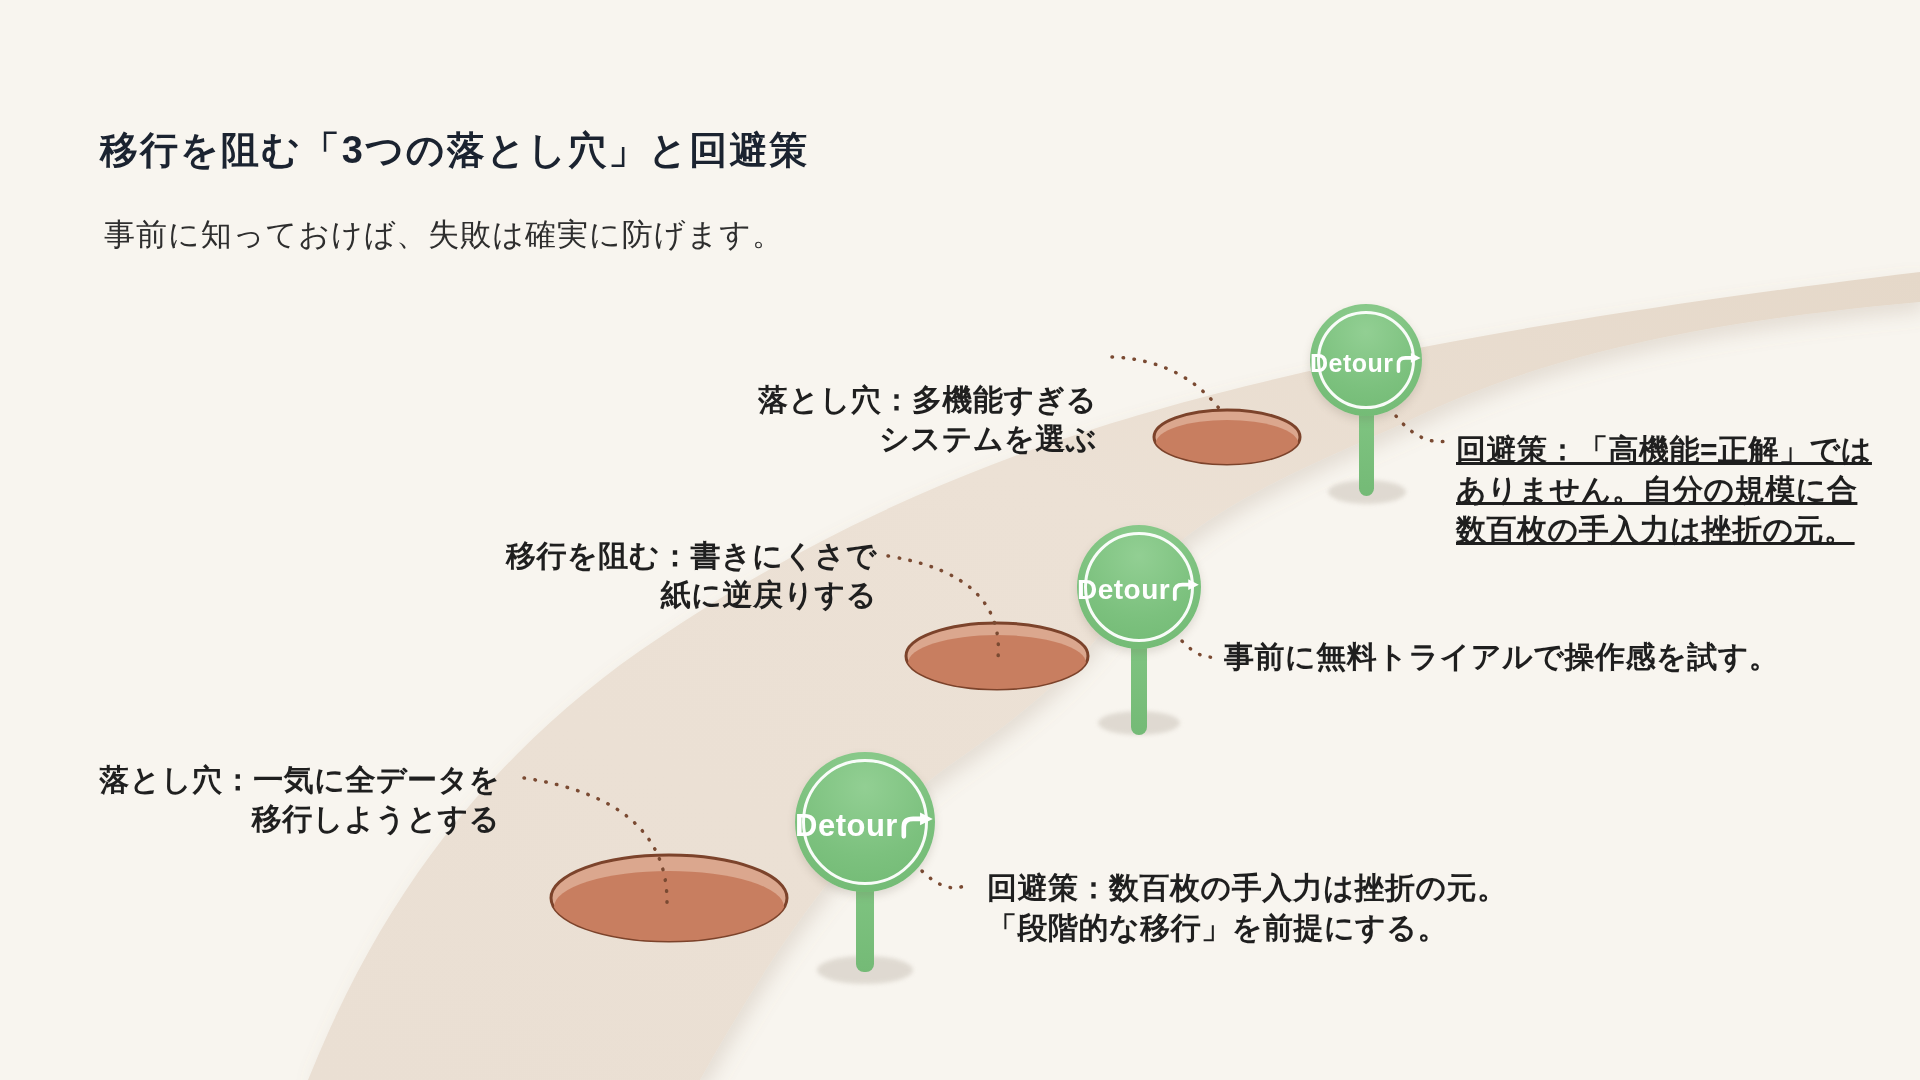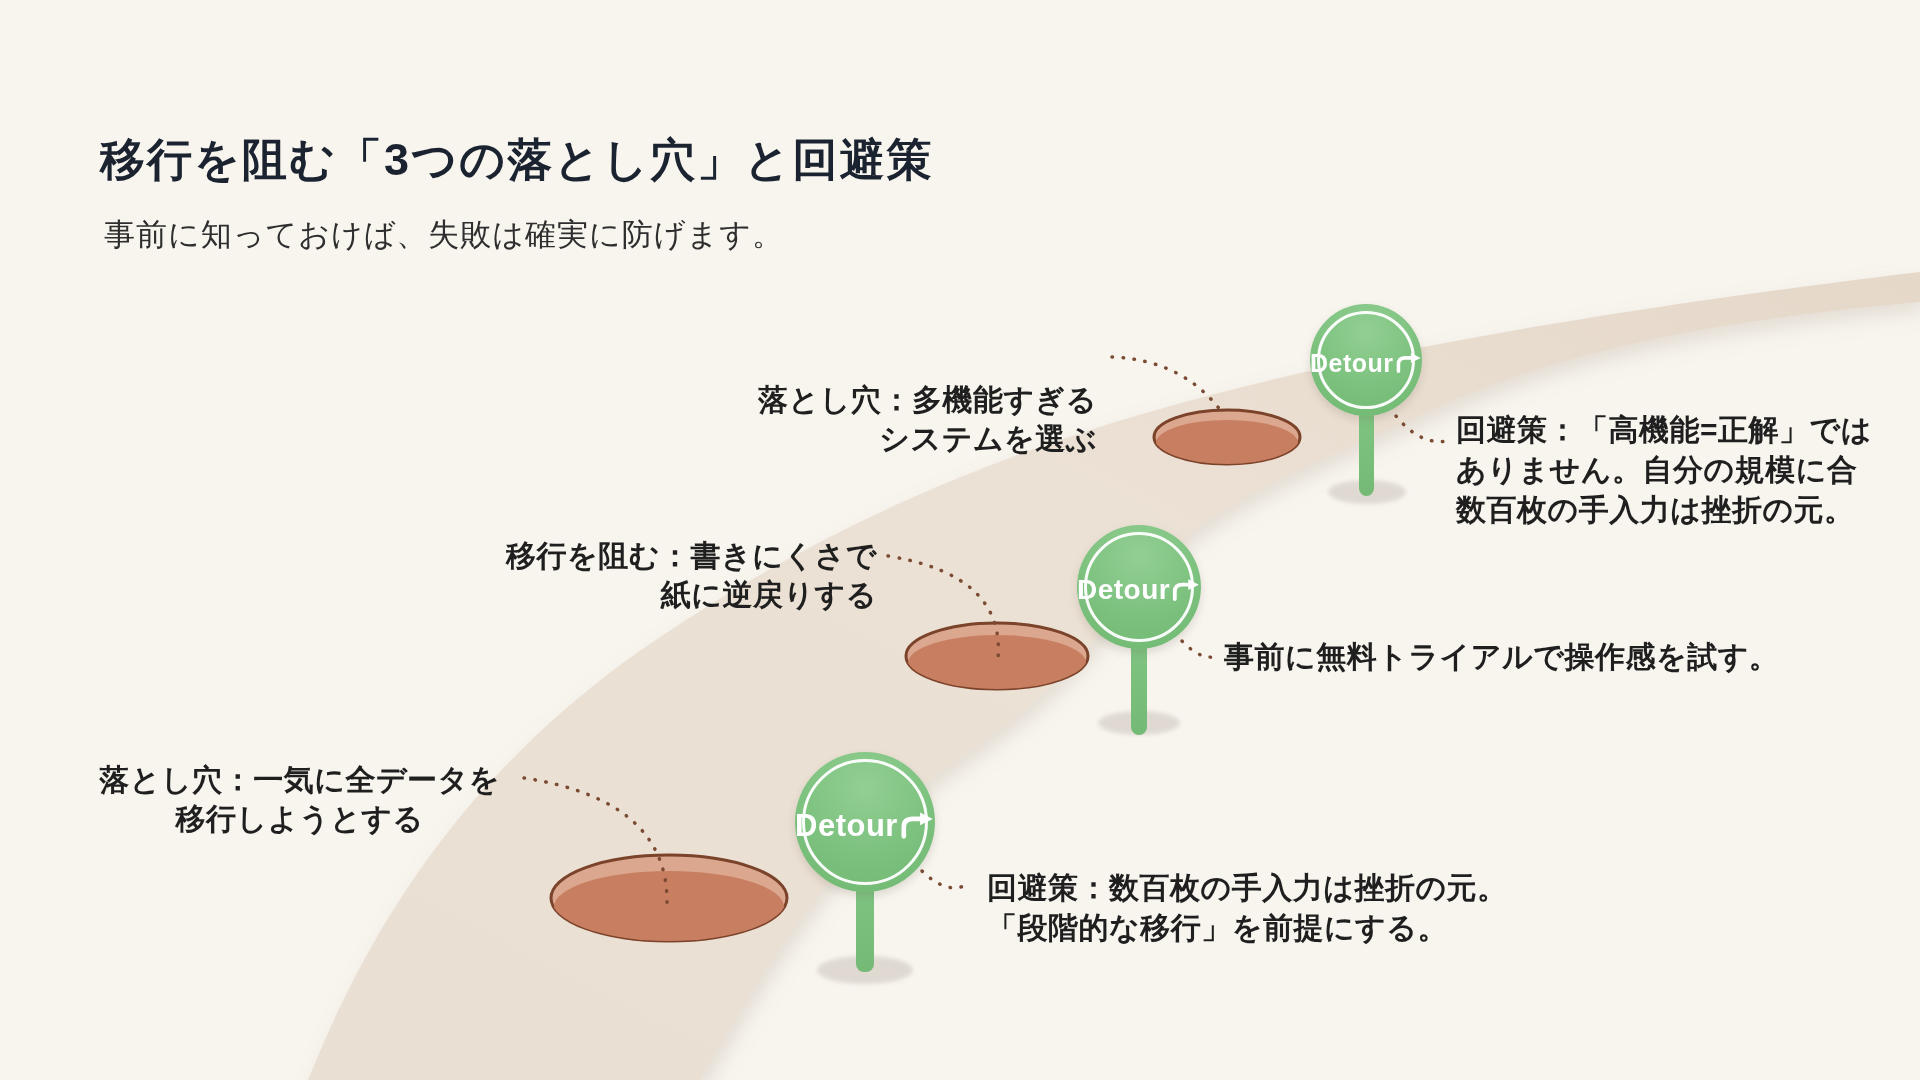--- a/index.html
+++ b/index.html
@@ -8,41 +8,41 @@
     background:#f8f5ef;
     font-family:"Liberation Sans","DejaVu Sans",sans-serif;
     color:#222;
   }
   
   .bg-svg{position:absolute;left:0;top:0;z-index:1;}
 
   
   .title{
     position:absolute;left:100px;top:100px;z-index:5;
-    font-size:45px;font-weight:700;letter-spacing:2px;color:#1b2330;
+    font-size:38px;font-weight:700;letter-spacing:2px;color:#1b2330;
   }
   .subtitle{
     position:absolute;left:104px;top:214px;z-index:5;
     font-size:31px;font-weight:400;letter-spacing:1px;color:#2e2e2e;
   }
 
   
   .pitfall-label{
     position:absolute;z-index:5;text-align:right;
     font-size:30px;font-weight:700;line-height:39px;color:#1f1f1f;letter-spacing:.5px;
   }
   .pitfall-label.p1{right:823px;top:339px;margin-top:41px;}
   .pitfall-label.p2{right:1043px;top:536px;}
-  .pitfall-label.p3{right:1420px;top:760px;text-align:center;}
+  .pitfall-label.p3{right:1420px;top:760px;}
 
   .counter-label{
     position:absolute;z-index:5;text-align:left;
     font-size:30px;font-weight:700;line-height:40px;color:#1f1f1f;letter-spacing:.5px;
   }
-  .counter-label.c1{left:1456px;top:410px;}
+  .counter-label.c1{left:1456px;top:430px;text-decoration:underline;}
   .counter-label.c2{left:1224px;top:637px;}
   .counter-label.c3{left:974px;top:868px;margin-left:13px;}
 
   
   .sign{position:absolute;z-index:3;}
   .sign .shadow{
     position:absolute;border-radius:50%;
     background:#d9d3ca;opacity:.8;filter:blur(2px);
   }
   .sign .post{

